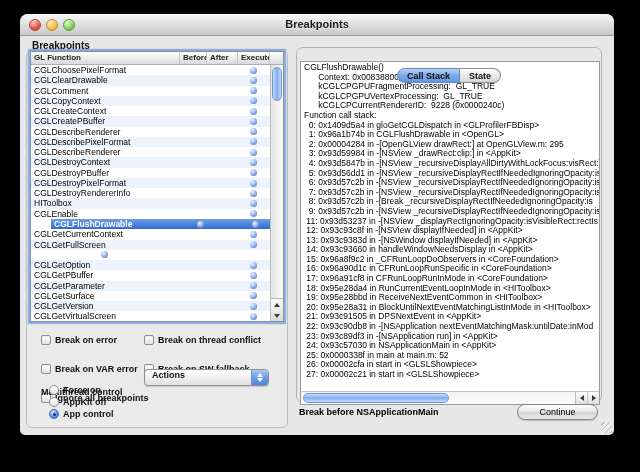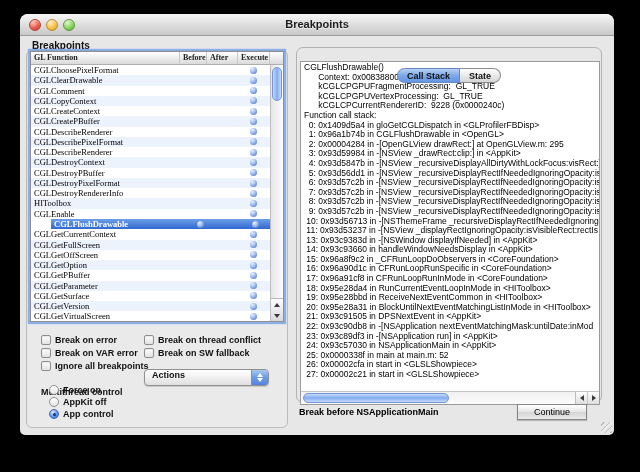--- a/index.html
+++ b/index.html
@@ -20,21 +20,21 @@
   .light { width:12px; height:12px; border-radius:50%; box-shadow:inset 0 1px 1px rgba(255,255,255,0.6); }
   .light.red    { background:radial-gradient(circle at 35% 30%, #ffc5bd, #ea5f50 50%, #c03224); border:1px solid #b24236; }
   .light.yellow { background:radial-gradient(circle at 35% 30%, #ffeec0, #f7bf44 55%, #d8991b); border:1px solid #b98a2c; }
   .light.green  { background:radial-gradient(circle at 35% 30%, #dcf6c4, #86d360 55%, #4ea62e); border:1px solid #64953c; }
   
   .group-label { position:absolute; left:12px; top:26px; font-size:10px; font-weight:bold; color:#111; }
   .groupbox { position:absolute; left:6px; top:36px; width:262px; height:378px;
               border:1px solid #bcbcbc; border-radius:6px; background:rgba(255,255,255,0.12);
               box-shadow:inset 0 1px 2px rgba(0,0,0,0.05); }
   .gltable { position:absolute; left:3px; top:0px; width:254px; height:271px; background:#fff;
-             border:1px solid #8f8f8f; box-shadow:0 0 1px 2px rgba(125,165,232,0.85);font-family:Liberation Serif, serif; }
+             border:1px solid #8f8f8f; box-shadow:0 0 1px 2px rgba(125,165,232,0.85); }
   .thead { display:flex; height:13px; background:linear-gradient(#ffffff,#dadada);
            border-bottom:1px solid #aeaeae; font-size:8px; font-weight:bold; color:#222; }
   .thead .hc { line-height:12px; padding-left:3px; border-right:1px solid #c6c6c6; overflow:hidden; white-space:nowrap; }
   .h-name { width:149px; } .h-before { width:27px; } .h-after { width:31px; }
   .h-exec { width:32px; } .h-sp { width:13px; border-right:none !important; }
   .tbody { position:absolute; left:0; top:13px; right:13px; bottom:0; overflow:hidden; }
   .trow { display:flex; height:10.28px; font-size:8.5px; line-height:10.3px; color:#000;align-items:center; }
   .trow:nth-child(even) { background:#edf3fd; }
   .trow .c-name { width:149px; padding-left:3px; white-space:nowrap; overflow:hidden; }
   .trow .c-cell { display:flex; align-items:center; justify-content:center; }
@@ -52,21 +52,21 @@
              background:linear-gradient(#fdfdfd,#d9d9d9); }
   .varrow { height:11px; display:flex; align-items:center; justify-content:center; }
   .tri { width:0; height:0; display:inline-block; }
   .tri.up    { border-left:3px solid transparent; border-right:3px solid transparent; border-bottom:4px solid #3a3a3a; }
   .tri.down  { border-left:3px solid transparent; border-right:3px solid transparent; border-top:4px solid #3a3a3a; }
   .tri.left  { border-top:3px solid transparent; border-bottom:3px solid transparent; border-right:4px solid #3a3a3a; }
   .tri.right { border-top:3px solid transparent; border-bottom:3px solid transparent; border-left:4px solid #3a3a3a; }
   .tri.w-up   { border-left:3px solid transparent; border-right:3px solid transparent; border-bottom:4px solid #fff; }
   .tri.w-down { border-left:3px solid transparent; border-right:3px solid transparent; border-top:4px solid #fff; }
   
-  .ctlcol { position:absolute; display:flex; flex-direction:column; gap:4px; }
+  .ctlcol { position:absolute; display:flex; flex-direction:column; gap:20px; }
   .col1 { left:14px; top:284px; } .col2 { left:117px; top:284px; }
   .ctl-row { display:flex; align-items:center; gap:4px; font-size:9px; font-weight:bold; color:#111; height:9px; }
   .cb { width:10px; height:10px; flex:0 0 10px; border:1px solid #8e8e8e; border-radius:2px;
         background:linear-gradient(#ffffff,#e2e2e2); box-shadow:inset 0 1px 1px rgba(0,0,0,0.08); }
   .mt-label { position:absolute; left:14px; top:336px; font-size:9px; font-weight:bold; color:#111; }
   .radiocol { left:22px; top:334px; gap:3px; }
   .radio { width:10px; height:10px; flex:0 0 10px; border-radius:50%; border:1px solid #8e8e8e;
            background:linear-gradient(#ffffff,#e4e4e4); position:relative; }
   .radio.on { border-color:#3f66b5;
               background:radial-gradient(circle at 35% 28%, #dcebff, #6f9ff0 48%, #2c62cf); }
@@ -99,22 +99,22 @@
   .hscroll { position:absolute; left:0; right:0; bottom:0; height:13px; border-top:1px solid #c4c4c4;
              background:linear-gradient(#f1f1f1,#fbfbfb); }
   .hthumb { position:absolute; left:2px; top:1px; width:146px; height:10px; border-radius:5px;
             border:1px solid #7396d6;
             background:linear-gradient(#c6dbf9,#84acf0 50%,#c6dbf9); }
   .harrows { position:absolute; right:0; top:0; bottom:0; width:24px; display:flex;
              border-left:1px solid #bdbdbd; background:linear-gradient(#fdfdfd,#dedede); }
   .harrow { width:12px; display:flex; align-items:center; justify-content:center; }
   .harrow + .harrow { border-left:1px solid #c6c6c6; }
   .status { position:absolute; left:279px; top:393px; font-size:9px; font-weight:bold; color:#000; }
-  .continue-btn { position:absolute; left:497px; top:390px; width:70px; height:16px;
-                  border:1px solid #858585; border-radius:0; font-size:9px; color:#000;
+  .continue-btn { position:absolute; left:497px; top:390px; width:81px; height:16px;
+                  border:1px solid #858585; border-radius:8px; font-size:9px; color:#000;
                   text-align:center; line-height:14px;
                   background:linear-gradient(#ffffff,#e8e8e8 45%,#d4d4d4 55%,#ececec);
                   box-shadow:0 1px 1px rgba(0,0,0,0.2); }
   .grip { position:absolute; right:2px; bottom:2px; width:11px; height:11px; opacity:0.7;
           background:repeating-linear-gradient(135deg, transparent 0 2px, #a8a8a8 2px 3px, #f2f2f2 3px 4px); }
 </style>
 </head>
 <body>
 
 <div class="stage">
@@ -281,21 +281,20 @@
             </div>
             <div class="trow">
               <span class="c-name">CGLGetFullScreen</span>
               <span class="c-cell c-before"></span>
               <span class="c-cell c-after"></span>
               <span class="c-cell c-exec">
                 <span class="orb"></span>
               </span>
             </div>
             <div class="trow">
-              <span class="c-name">CGLGetOffScreen</span>
               <span class="c-cell c-before"></span>
               <span class="c-cell c-after"></span>
               <span class="c-cell c-exec">
                 <span class="orb"></span>
               </span>
             </div>
             <div class="trow">
               <span class="c-name">CGLGetOption</span>
               <span class="c-cell c-before"></span>
               <span class="c-cell c-after"></span>
@@ -417,24 +416,24 @@
             <div class="sline">      kCGLCPCurrentRendererID:  9228 (0x0000240c)</div>
             <div class="sline">Function call stack:</div>
             <div class="sline">  0: 0x1409d5a4 in gloGetCGLDispatch in &lt;GLProfilerFBDisp&gt;</div>
             <div class="sline">  1: 0x96a1b74b in CGLFlushDrawable in &lt;OpenGL&gt;</div>
             <div class="sline">  2: 0x00004284 in -[OpenGLView drawRect:] at OpenGLView.m: 295</div>
             <div class="sline">  3: 0x93d59984 in -[NSView _drawRect:clip:] in &lt;AppKit&gt;</div>
             <div class="sline">  4: 0x93d5847b in -[NSView _recursiveDisplayAllDirtyWithLockFocus:visRect:]</div>
             <div class="sline">  5: 0x93d56dd1 in -[NSView _recursiveDisplayRectIfNeededIgnoringOpacity:is</div>
             <div class="sline">  6: 0x93d57c2b in -[NSView _recursiveDisplayRectIfNeededIgnoringOpacity:is</div>
             <div class="sline">  7: 0x93d57c2b in -[NSView _recursiveDisplayRectIfNeededIgnoringOpacity:is</div>
-            <div class="sline">  8: 0x93d57c2b in -[NSView _recursiveDisplayRectIfNeededIgnoringOpacity:is</div>
+            <div class="sline">  8: 0x93d57c2b in -[Break _recursiveDisplayRectIfNeededIgnoringOpacity:is</div>
             <div class="sline">  9: 0x93d57c2b in -[NSView _recursiveDisplayRectIfNeededIgnoringOpacity:is</div>
-            <div class="sline"> 10: 0x93d56713 in -[NSThemeFrame _recursiveDisplayRectIfNeededIgnoring</div>
             <div class="sline"> 11: 0x93d53237 in -[NSView _displayRectIgnoringOpacity:isVisibleRect:rectIs</div>
+            <div class="sline"> 12: 0x93c93c8f in -[NSView displayIfNeeded] in &lt;AppKit&gt;</div>
             <div class="sline"> 13: 0x93c9383d in -[NSWindow displayIfNeeded] in &lt;AppKit&gt;</div>
             <div class="sline"> 14: 0x93c93660 in handleWindowNeedsDisplay in &lt;AppKit&gt;</div>
             <div class="sline"> 15: 0x96a8f9c2 in _CFRunLoopDoObservers in &lt;CoreFoundation&gt;</div>
             <div class="sline"> 16: 0x96a90d1c in CFRunLoopRunSpecific in &lt;CoreFoundation&gt;</div>
             <div class="sline"> 17: 0x96a91cf8 in CFRunLoopRunInMode in &lt;CoreFoundation&gt;</div>
             <div class="sline"> 18: 0x95e28da4 in RunCurrentEventLoopInMode in &lt;HIToolbox&gt;</div>
             <div class="sline"> 19: 0x95e28bbd in ReceiveNextEventCommon in &lt;HIToolbox&gt;</div>
             <div class="sline"> 20: 0x95e28a31 in BlockUntilNextEventMatchingListInMode in &lt;HIToolbox&gt;</div>
             <div class="sline"> 21: 0x93c91505 in DPSNextEvent in &lt;AppKit&gt;</div>
             <div class="sline"> 22: 0x93c90db8 in -[NSApplication nextEventMatchingMask:untilDate:inMod</div>

